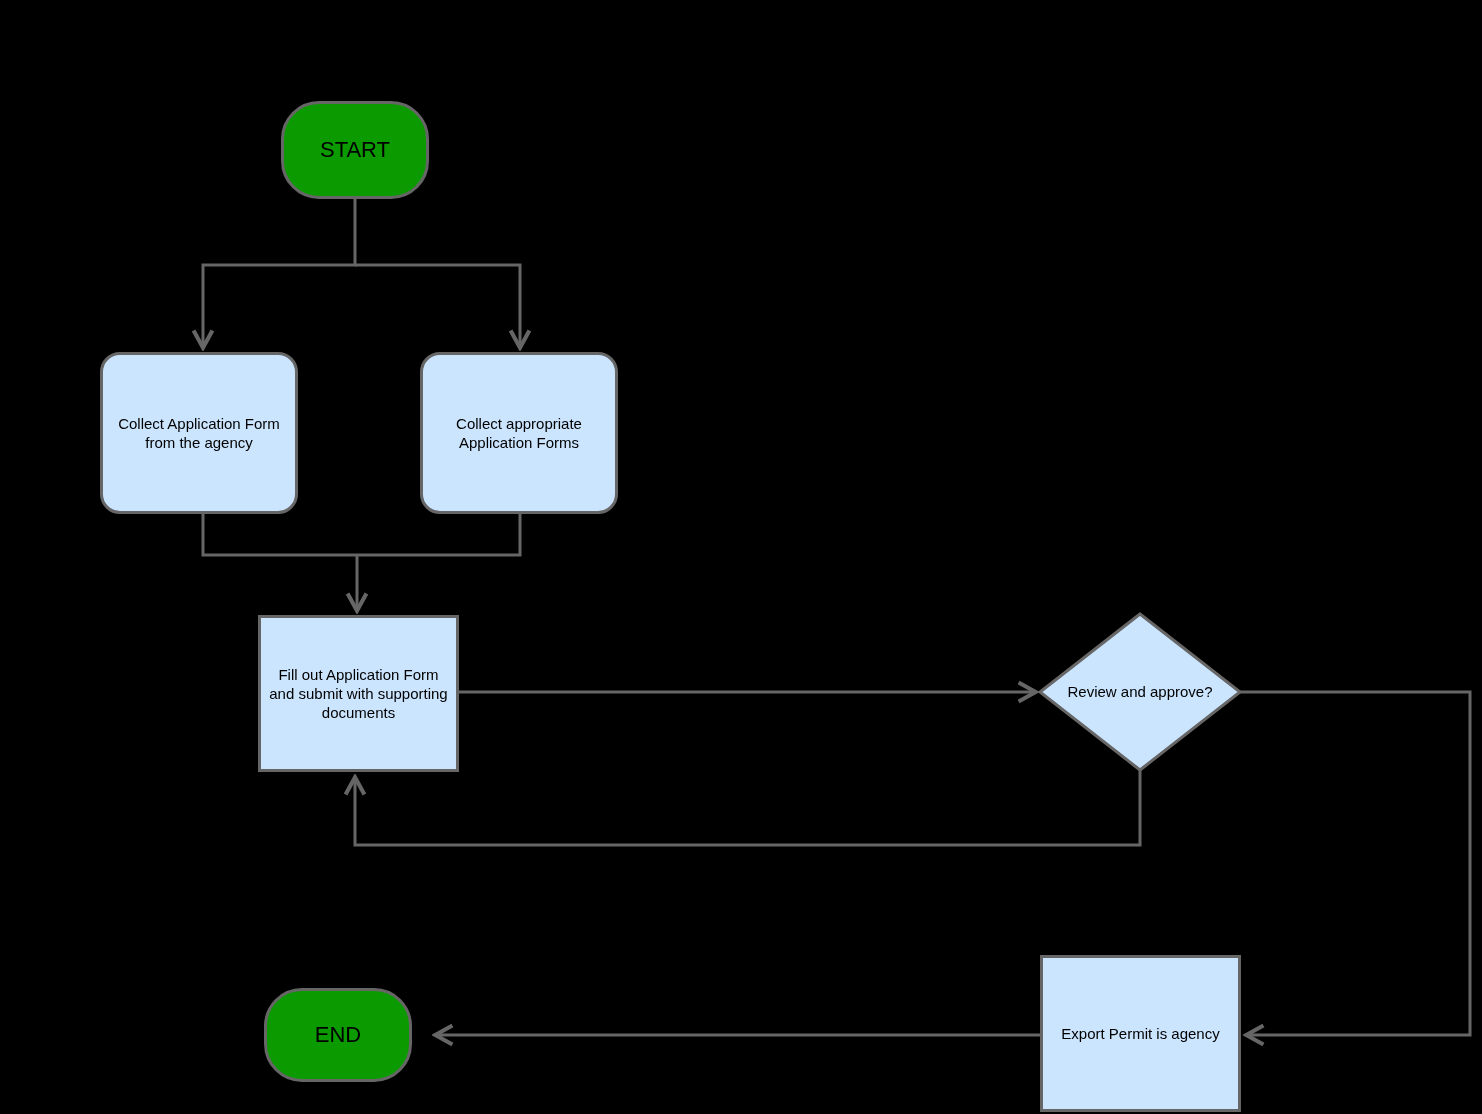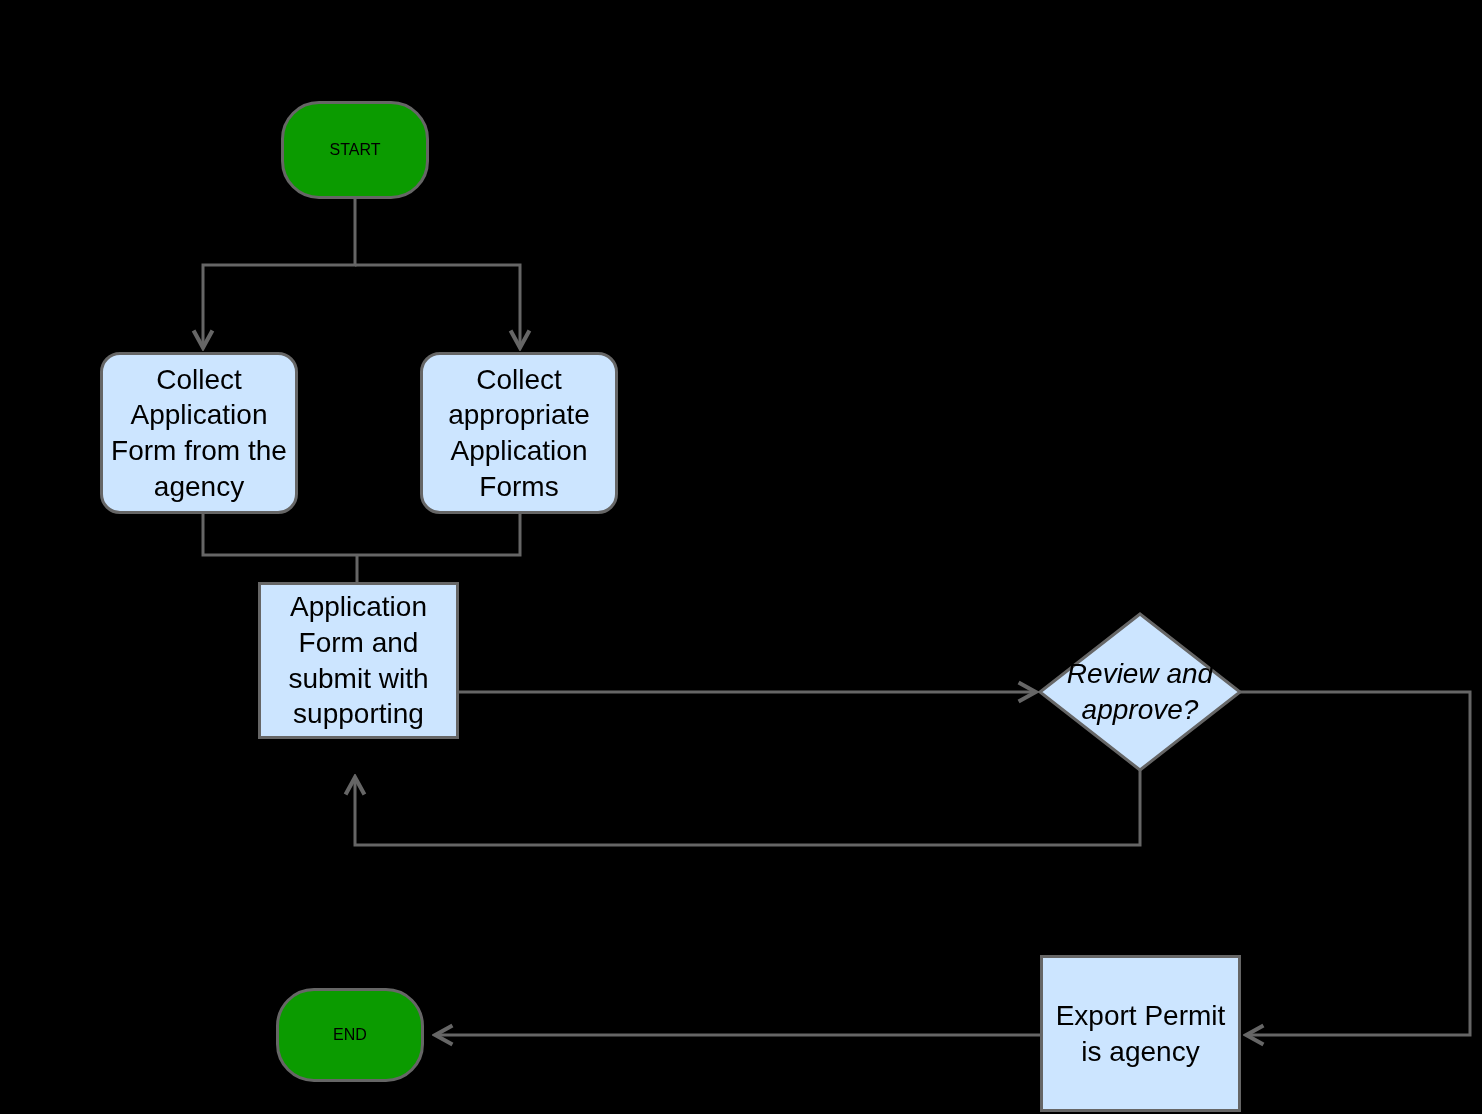--- a/index.html
+++ b/index.html
@@ -21,54 +21,53 @@
     width: 1482px; height: 1114px;
   }
   .node {
     position: absolute;
     box-sizing: border-box;
     display: flex;
     align-items: center;
     justify-content: center;
     text-align: center;
     color: #000000;
-    font-size: 28px;
+    font-size: 15px;
     line-height: 1.27;
     padding: 4px 8px;
   }
   .terminal {
     background: #0b9b00;
     border: 3px solid #666666;
     border-radius: 38px;
-    font-size: 16px;
+    font-size: 22px;
   }
   .process-rounded {
     background: #cce5ff;
     border: 3px solid #666666;
     border-radius: 20px;
   }
   .process-square {
     background: #cce5ff;
     border: 3px solid #666666;
     border-radius: 0;
   }
   .diamond-label {
     position: absolute;
     background: transparent;
     border: none;
-    font-style: italic;
   }
   
   #node-start        { left: 281px;  top: 101px;  width: 148px; height: 98px;  }
   #node-collect      { left: 100px;  top: 352px;  width: 198px; height: 162px; }
   #node-download     { left: 420px;  top: 352px;  width: 198px; height: 162px; }
-  #node-fillout      { left: 258px;  top: 582px;  width: 201px; height: 157px; }
+  #node-fillout      { left: 258px;  top: 615px;  width: 201px; height: 157px; }
   #node-review-label { left: 1055px; top: 640px;  width: 170px; height: 104px; }
   #node-export       { left: 1040px; top: 955px;  width: 201px; height: 157px; }
-  #node-end          { left: 276px;  top: 988px;  width: 148px; height: 94px;  }
+  #node-end          { left: 264px;  top: 988px;  width: 148px; height: 94px;  }
 </style>
 </head>
 <body>
 
 <div class="canvas">
 
   <svg class="edges" viewBox="0 0 1482 1114" xmlns="http://www.w3.org/2000/svg">
     <defs>
       <marker id="arrow" viewBox="0 0 14 14" refX="11" refY="7" markerWidth="8" markerHeight="8" orient="auto-start-reverse">
         <path d="M2,1.5 L12,7 L2,12.5" fill="none" stroke="#666666" stroke-width="2.4"></path>

